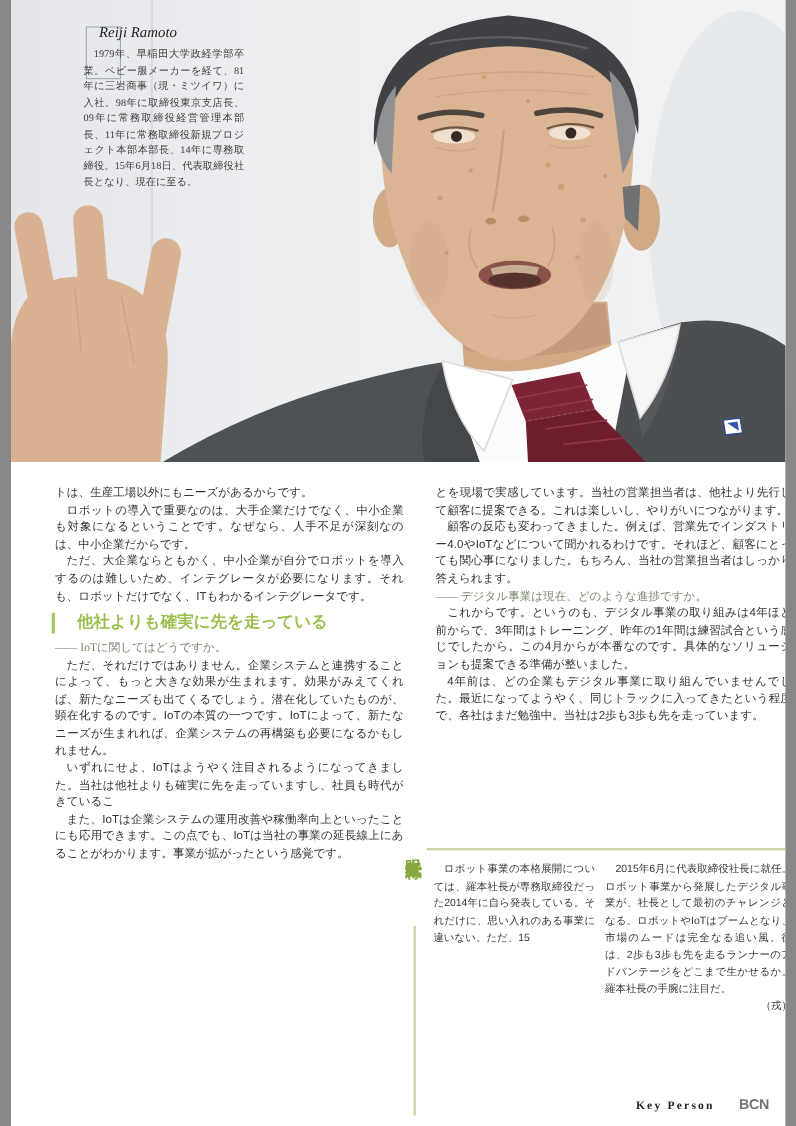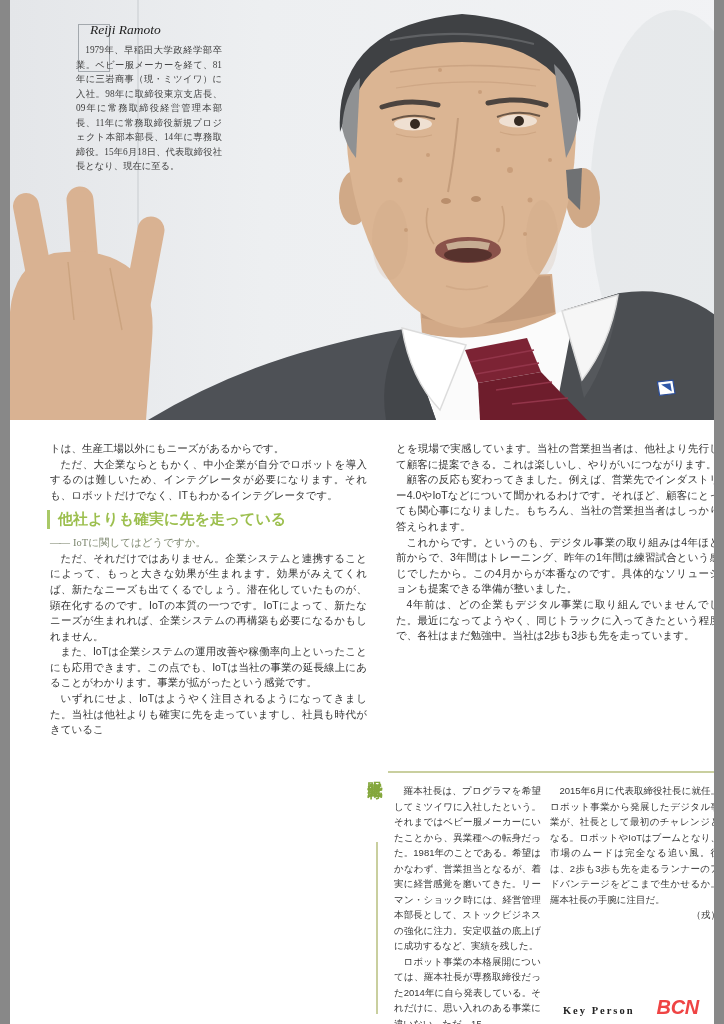--- a/index.html
+++ b/index.html
@@ -24,21 +24,21 @@
     text-align: justify; text-indent: 1em; }
   
   .body-col { position: absolute; top: 441px; font-size: 10.5px; line-height: 15.6px;
     color: #333; text-align: justify; }
   .col-left  { left: 40px;  width: 317px; }
   .col-right { left: 386px; width: 324px; }
   .body-col p { margin: 0; }
   p.ans { text-indent: 1em; }
   p.q { font-family: "Liberation Serif", "DejaVu Serif", serif; color: #7d876f; }
   p.q .dash { letter-spacing: -1px; margin-right: 4px; }
-  h2.heading { margin: 7px 0 6px -3px; padding-left: 8px;
+  h2.heading { margin: 7px 0 6px -3px; padding-left: 20px;
     font-size: 15px; font-weight: bold; color: #9cbf4e;
     border-left: 3px solid #a9c967; line-height: 1.25; }
   
   .gk-title { position: absolute; left: 355px; top: 769px; width: 18px;
     writing-mode: vertical-rl; text-orientation: upright;
     font-size: 15px; font-weight: bold; color: #84a73c; letter-spacing: 1px; line-height: 1.05; }
   .gk-hrule { position: absolute; left: 378px; top: 771px; width: 340px; height: 2px; background: #c9cf9f; }
   .gk-vrule { position: absolute; left: 366px; top: 842px; width: 2px; height: 172px; background: #c9cf9f; }
   .gk-col { position: absolute; top: 783px; font-size: 9.5px; line-height: 15.5px;
     color: #363636; text-align: justify; }
@@ -46,21 +46,21 @@
   .gk-col2 { left: 540px; width: 170px; }
   .gk-col p { margin: 0; text-indent: 1em; }
   .gk-sign { text-align: right; text-indent: 0; margin-top: 2px; }
   
   .footer-note { position: absolute; left: 386px; top: 981px; width: 325px;
     text-align: right; font-size: 7.6px; color: #4a4a4a; }
   .footer-brand { position: absolute; right: 15px; top: 996px;
     display: flex; align-items: baseline; gap: 22px; }
   .kp { font-family: "Liberation Serif", "DejaVu Serif", serif; font-weight: bold;
     font-size: 10.5px; letter-spacing: 2px; color: #222; }
-  .bcn { font-weight: bold; font-size: 20px; color: #ef4444; letter-spacing: -0.3px; font-style: italic; }
+  .bcn { font-weight: bold; font-size: 13px; color: #737373; letter-spacing: -0.3px; }
 </style>
 </head>
 <body>
 
 <div class="page">
 
   <svg class="photo" viewBox="0 0 724 420" width="724" height="420" preserveAspectRatio="none">
     <defs>
       <linearGradient id="wall" x1="0" y1="0" x2="1" y2="0">
         <stop offset="0" stop-color="#e4e6e9"></stop>
@@ -169,40 +169,41 @@
   </svg>
 
   <div class="profile">
     <div class="profile-square"></div>
     <div class="profile-name">Reiji Ramoto</div>
     <div class="profile-bio">1979年、早稲田大学政経学部卒業。ベビー服メーカーを経て、81年に三岩商事（現・ミツイワ）に入社。98年に取締役東京支店長、09年に常務取締役経営管理本部長、11年に常務取締役新規プロジェクト本部本部長、14年に専務取締役。15年6月18日、代表取締役社長となり、現在に至る。</div>
   </div>
 
   <div class="body-col col-left">
     <p class="cont">トは、生産工場以外にもニーズがあるからです。</p>
+    <p class="ans">ロボットの導入で重要なのは、大手企業だけでなく、中小企業も対象になるということです。なぜなら、人手不足が深刻なのは、中小企業だからです。</p>
     <p class="ans">ただ、大企業ならともかく、中小企業が自分でロボットを導入するのは難しいため、インテグレータが必要になります。それも、ロボットだけでなく、ITもわかるインテグレータです。</p>
     <h2 class="heading">他社よりも確実に先を走っている</h2>
     <p class="q"><span class="dash">――</span><span>IoTに関してはどうですか。</span></p>
     <p class="ans">ただ、それだけではありません。企業システムと連携することによって、もっと大きな効果が生まれます。効果がみえてくれば、新たなニーズも出てくるでしょう。潜在化していたものが、顕在化するのです。IoTの本質の一つです。IoTによって、新たなニーズが生まれれば、企業システムの再構築も必要になるかもしれません。</p>
+    <p class="ans">いずれにせよ、IoTはようやく注目されるようになってきました。当社は他社よりも確実に先を走っていますし、社員も時代がきているこ</p>
     <p class="ans">また、IoTは企業システムの運用改善や稼働率向上といったことにも応用できます。この点でも、IoTは当社の事業の延長線上にあることがわかります。事業が拡がったという感覚です。</p>
-    <p class="ans">いずれにせよ、IoTはようやく注目されるようになってきました。当社は他社よりも確実に先を走っていますし、社員も時代がきているこ</p>
   </div>
 
   <div class="body-col col-right">
     <p class="cont">とを現場で実感しています。当社の営業担当者は、他社より先行して顧客に提案できる。これは楽しいし、やりがいにつながります。</p>
     <p class="ans">顧客の反応も変わってきました。例えば、営業先でインダストリー4.0やIoTなどについて聞かれるわけです。それほど、顧客にとっても関心事になりました。もちろん、当社の営業担当者はしっかり答えられます。</p>
+    <p class="q"><span class="dash">――</span><span>デジタル事業は現在、どのような進捗ですか。</span></p>
     <p class="ans">これからです。というのも、デジタル事業の取り組みは4年ほど前からで、3年間はトレーニング、昨年の1年間は練習試合という感じでしたから。この4月からが本番なのです。具体的なソリューションも提案できる準備が整いました。</p>
     <p class="ans">4年前は、どの企業もデジタル事業に取り組んでいませんでした。最近になってようやく、同じトラックに入ってきたという程度で、各社はまだ勉強中。当社は2歩も3歩も先を走っています。</p>
   </div>
 
   <div class="gk-title">眼光紙背</div>
   <div class="gk-hrule"></div>
   <div class="gk-vrule"></div>
   <div class="gk-col gk-col1">
-    <p>羅本社長は、プログラマを希望してミツイワに入社したという。それまではベビー服メーカーにいたことから、異業種への転身だった。1981年のことである。希望はかなわず、営業担当となるが、着実に経営感覚を磨いてきた。リーマン・ショック時には、経営管理本部長として、ストックビジネスの強化に注力。安定収益の底上げに成功するなど、実績を残した。</p>
     <p>ロボット事業の本格展開については、羅本社長が専務取締役だった2014年に自ら発表している。それだけに、思い入れのある事業に違いない。ただ、15</p>
   </div>
   <div class="gk-col gk-col2">
     <p>2015年6月に代表取締役社長に就任。ロボット事業から発展したデジタル事業が、社長として最初のチャレンジとなる。ロボットやIoTはブームとなり、市場のムードは完全なる追い風。後は、2歩も3歩も先を走るランナーのアドバンテージをどこまで生かせるか。羅本社長の手腕に注目だ。</p>
     <p class="gk-sign">（戎）</p>
   </div>
 
   <div class="footer-brand">
     <span class="kp">Key Person</span>
     <span class="bcn">BCN</span>

